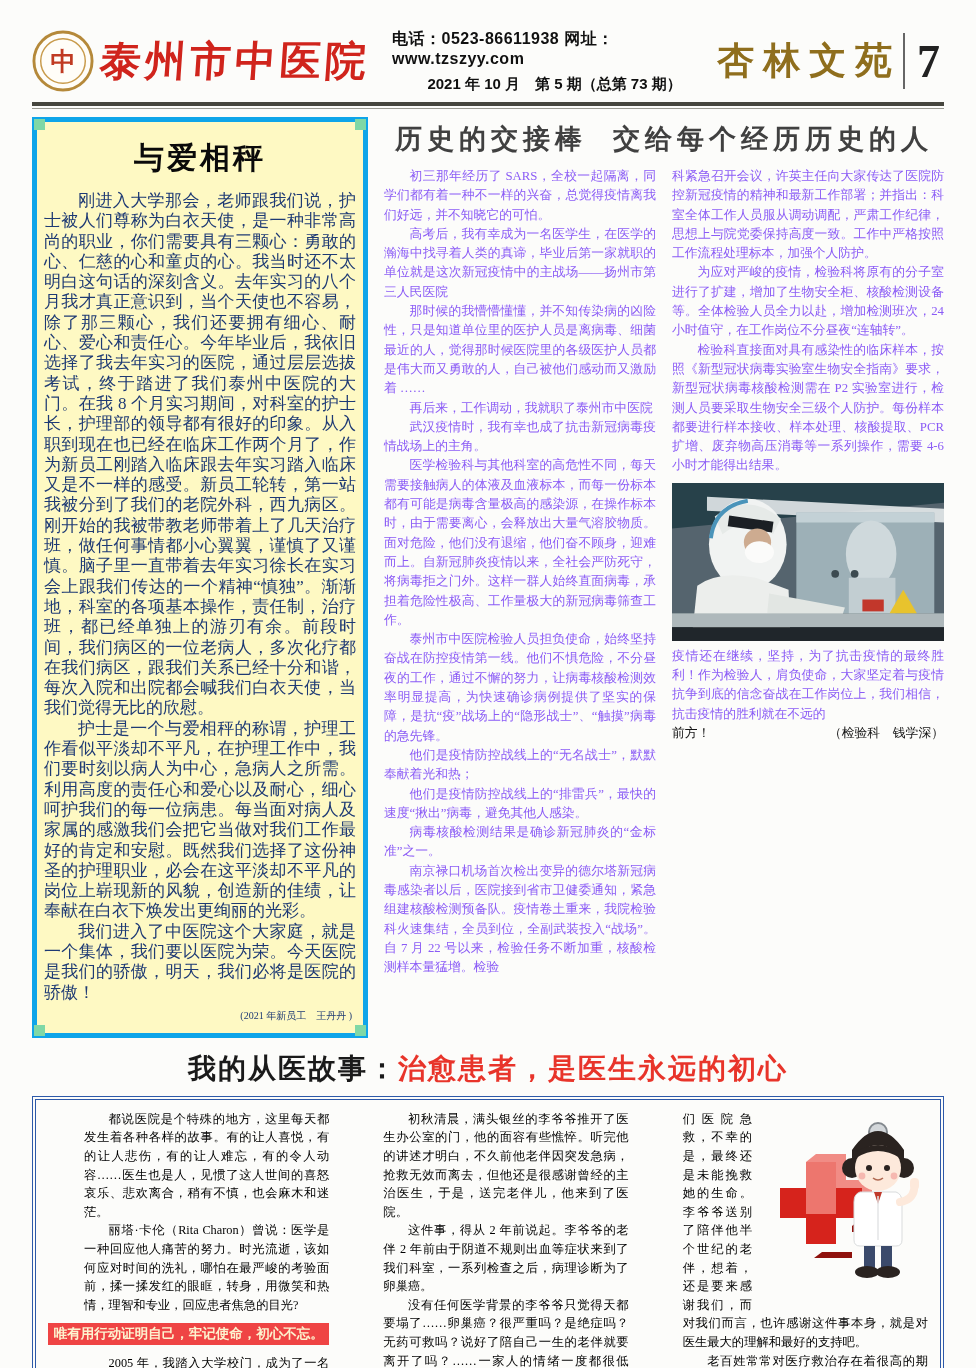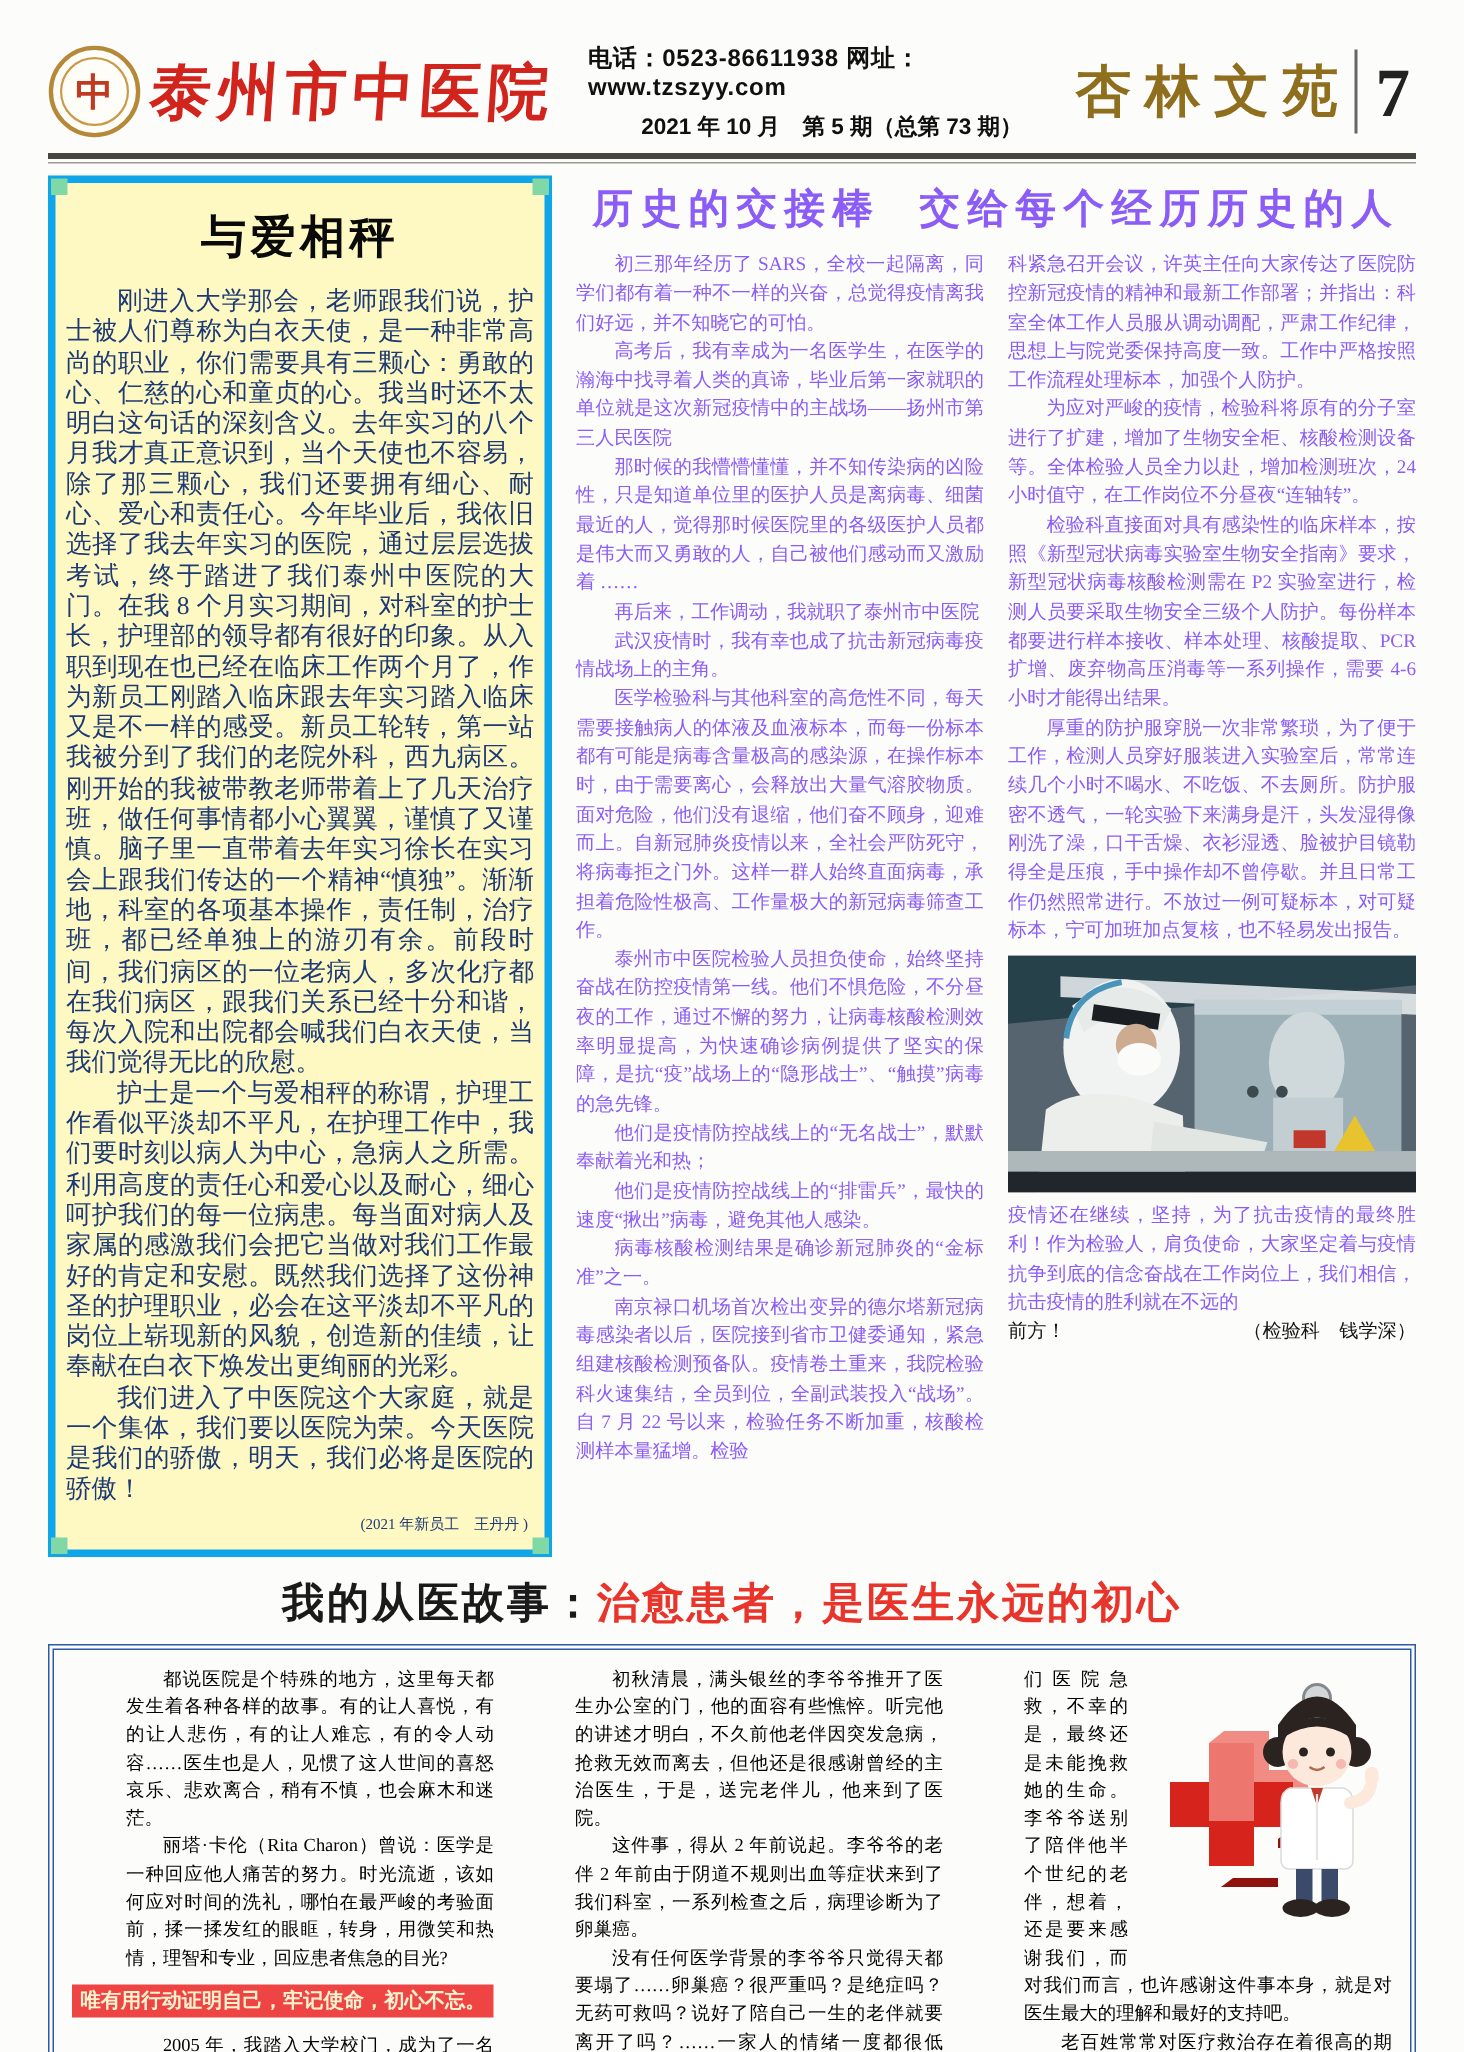--- a/index.html
+++ b/index.html
@@ -32,21 +32,21 @@
   .c-tl{ top:-3px; left:-3px; } .c-tr{ top:-3px; right:-3px; }
   .c-bl{ bottom:-3px; left:-3px; } .c-br{ bottom:-3px; right:-3px; }
   .g-title { text-align:center; font-family:"Liberation Sans",sans-serif;
     font-size:30px; font-weight:bold; color:#0a0a0a; letter-spacing:3px; margin:2px 0 12px; }
   .g-body p { font-size:17px; line-height:20.3px; color:#1e3a74;
     text-align:justify; text-indent:2em; }
   .g-sig { text-align:right; font-size:10px; color:#1e3a74; margin-top:6px; padding-right:4px; }
 
   
   .mid { width:560px; }
-  .m-title { text-align:center; font-size:27px; font-weight:bold; color:#8b5cf6;
+  .m-title { text-align:center; font-size:27px; font-weight:bold; color:#404040;
     letter-spacing:5px; font-family:"Liberation Sans",sans-serif; margin:4px 0 10px; white-space:nowrap; }
   .m-title .gap { display:inline-block; width:26px; }
   .cols { display:flex; gap:16px; }
   .col { width:272px; }
   .col p { font-size:12.8px; line-height:19.3px; color:#8b5cf6; text-align:justify; text-indent:2em; }
   .col p.cont { text-indent:0; }
   .photo { width:100%; height:158px; margin:7px 0 6px; display:block; }
   .sig-row { display:flex; justify-content:space-between; font-size:12.8px;
     line-height:19.3px; color:#141414; }
 
@@ -119,21 +119,20 @@
           <p>泰州市中医院检验人员担负使命，始终坚持奋战在防控疫情第一线。他们不惧危险，不分昼夜的工作，通过不懈的努力，让病毒核酸检测效率明显提高，为快速确诊病例提供了坚实的保障，是抗“疫”战场上的“隐形战士”、“触摸”病毒的急先锋。</p>
           <p>他们是疫情防控战线上的“无名战士”，默默奉献着光和热；</p>
           <p>他们是疫情防控战线上的“排雷兵”，最快的速度“揪出”病毒，避免其他人感染。</p>
           <p>病毒核酸检测结果是确诊新冠肺炎的“金标准”之一。</p>
           <p>南京禄口机场首次检出变异的德尔塔新冠病毒感染者以后，医院接到省市卫健委通知，紧急组建核酸检测预备队。疫情卷土重来，我院检验科火速集结，全员到位，全副武装投入“战场”。自 7 月 22 号以来，检验任务不断加重，核酸检测样本量猛增。检验</p>
         </div>
         <div class="col">
           <p class="cont">科紧急召开会议，许英主任向大家传达了医院防控新冠疫情的精神和最新工作部署；并指出：科室全体工作人员服从调动调配，严肃工作纪律，思想上与院党委保持高度一致。工作中严格按照工作流程处理标本，加强个人防护。</p>
           <p>为应对严峻的疫情，检验科将原有的分子室进行了扩建，增加了生物安全柜、核酸检测设备等。全体检验人员全力以赴，增加检测班次，24 小时值守，在工作岗位不分昼夜“连轴转”。</p>
           <p>检验科直接面对具有感染性的临床样本，按照《新型冠状病毒实验室生物安全指南》要求，新型冠状病毒核酸检测需在 P2 实验室进行，检测人员要采取生物安全三级个人防护。每份样本都要进行样本接收、样本处理、核酸提取、PCR 扩增、废弃物高压消毒等一系列操作，需要 4-6 小时才能得出结果。</p>
-          <p>厚重的防护服穿脱一次非常繁琐，为了便于工作，检测人员穿好服装进入实验室后，常常连续几个小时不喝水、不吃饭、不去厕所。防护服密不透气，一轮实验下来满身是汗，头发湿得像刚洗了澡，口干舌燥、衣衫湿透、脸被护目镜勒得全是压痕，手中操作却不曾停歇。并且日常工作仍然照常进行。不放过一例可疑标本，对可疑标本，宁可加班加点复核，也不轻易发出报告。</p>
 
           <svg class="photo" viewBox="0 0 280 160" preserveAspectRatio="none">
             <rect width="280" height="160" fill="#55646e"></rect>
             <polygon points="0,0 280,0 280,20 0,46" fill="#27414a"></polygon>
             <polygon points="36,14 280,26 280,40 36,28" fill="#eef2f3" opacity="0.85"></polygon>
             <rect x="128" y="30" width="142" height="102" fill="#9db0b7"></rect>
             <rect x="128" y="30" width="142" height="10" fill="#c3d1d6"></rect>
             <ellipse cx="205" cy="72" rx="26" ry="34" fill="#cfd9dc"></ellipse>
             <rect x="182" y="96" width="48" height="36" fill="#c2ced2"></rect>
             <circle cx="168" cy="92" r="4" fill="#3c4a50"></circle>

